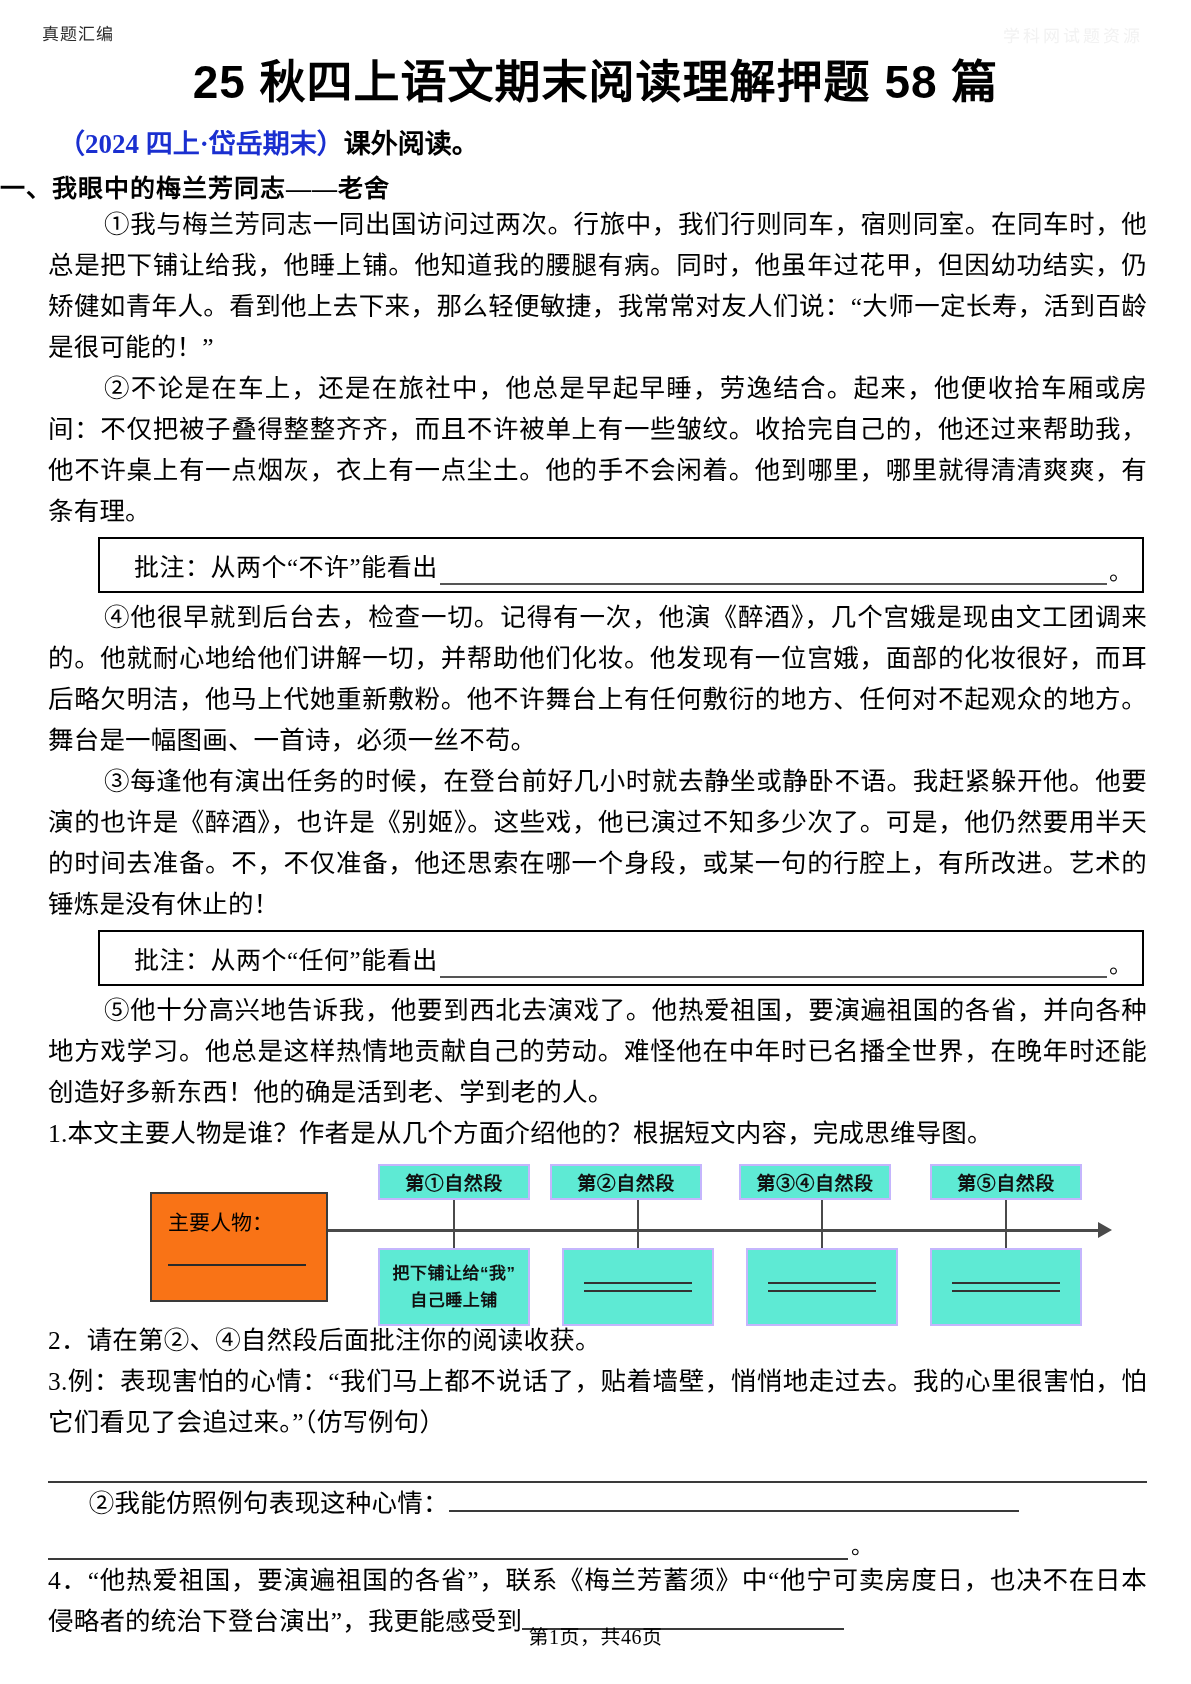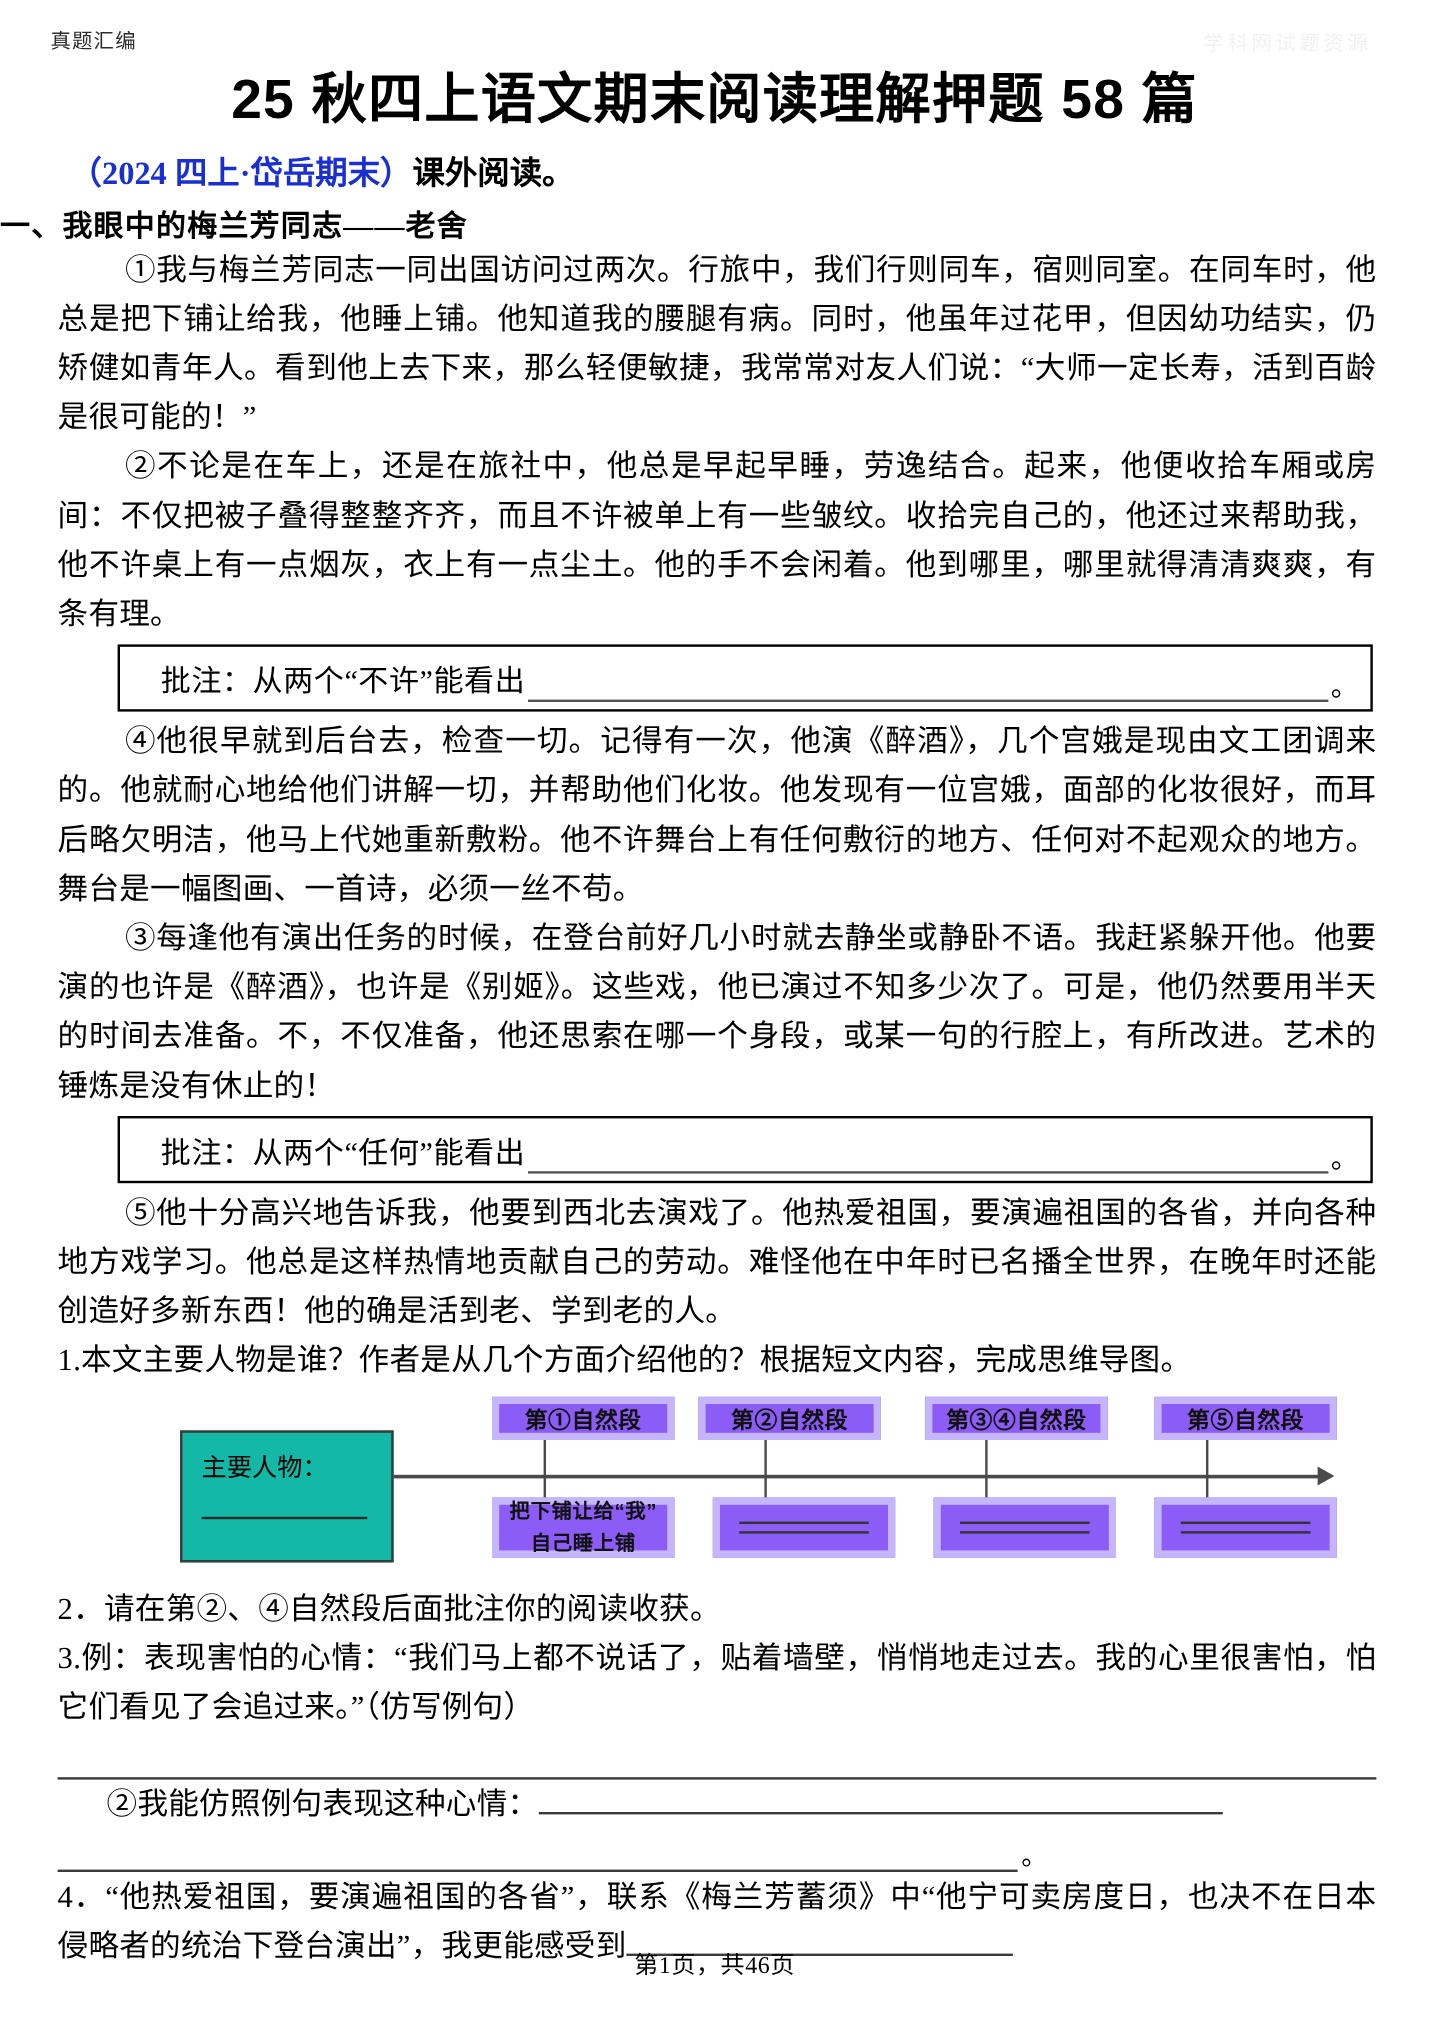--- a/index.html
+++ b/index.html
@@ -161,57 +161,56 @@
   
   .mindmap {
     position: relative;
     width: 1000px;
     height: 152px;
     margin: 10px 0 4px 0;
     left: 150px;
   }
   .mm-box {
     position: absolute;
-    border: 6px solid #c4b5fd;
-    background: #8b5cf6;
+    border: 2px solid #c4b5fd;
+    background: #5eead4;
     font-size: 19px;
     font-weight: 700;
     font-family: "Liberation Sans", sans-serif;
     display: flex;
     align-items: center;
     justify-content: center;
     letter-spacing: 0.5px;
     color: #111;
-    margin-left: 32px;
   }
   .mm-main {
     position: absolute;
     border: 2px solid #3a3a3a;
-    background: #14b8a6;
+    background: #f97316;
     left: 0;
     top: 28px;
     width: 178px;
     height: 110px;
     padding: 12px 16px 0 16px;
     font-size: 21px;
     font-family: "Liberation Sans", sans-serif;
   }
   .mm-main .mm-main-line {
     margin-top: 28px;
     border-bottom: 2.5px solid #2a2a2a;
     width: 138px;
   }
   .mm-top {
     top: 0;
     height: 36px;
     width: 152px;
   }
   .mm-bot {
     top: 84px;
-    height: 50px;
+    height: 78px;
     width: 152px;
     flex-direction: column;
     justify-content: center;
     gap: 6px;
     font-weight: 700;
     font-size: 17px;
     line-height: 1.25;
   }
   .mm-bot .bl {
     border-bottom: 2px solid #333;

